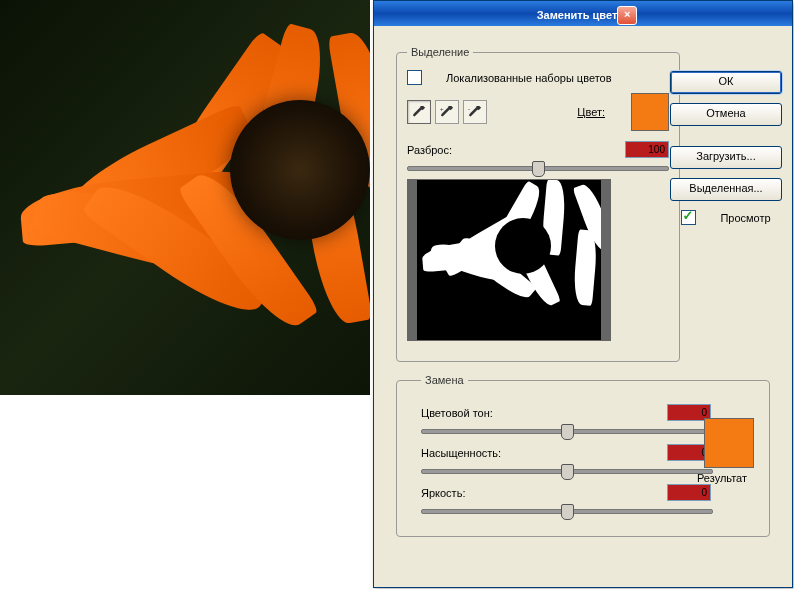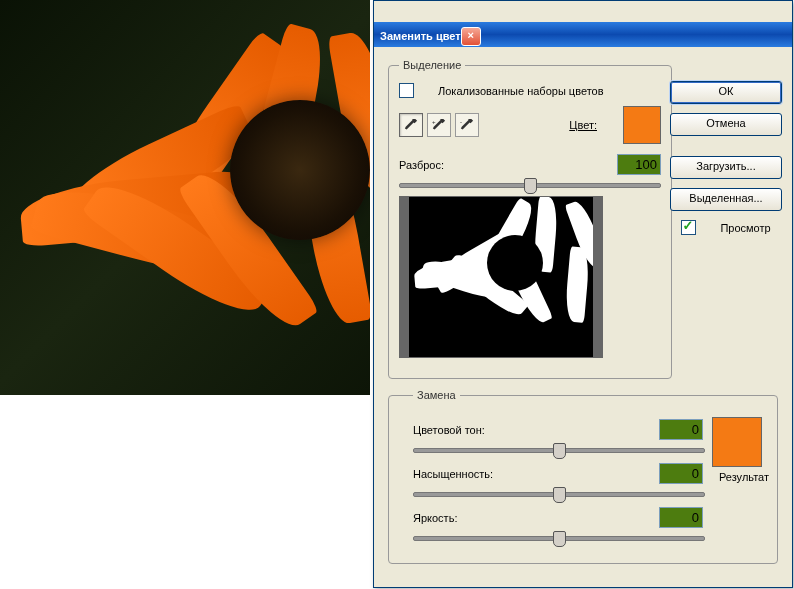--- a/index.html
+++ b/index.html
@@ -40,43 +40,42 @@
     width: 418px; height: 586px;
     background: #ece9d8;
     border: 1px solid #003c74;
     box-shadow: 2px 2px 5px rgba(0,0,0,0.3);
   }
   .titlebar {
     height: 22px;
     background: linear-gradient(to bottom, #2a7be0 0%, #0c4ab0 50%, #2a7be0 100%);
     color: #fff;
     font-weight: bold;
-    padding: 3px 4px 0 6px;
+    padding: 3px 4px 0 12px;
     display: flex;
-    justify-content: flex-start;
+    justify-content: center;
     align-items: center;
-    margin-top: 21px;
   }
   .titlebar .close {
     width: 18px; height: 17px;
     background: linear-gradient(to bottom, #f5a896, #e25136);
     border: 1px solid #fff;
     border-radius: 3px;
     text-align: center;
     line-height: 14px;
     font-weight: bold;
     color: #fff;
     cursor: pointer;
   }
   .content { padding: 8px 10px; position: relative; }
   fieldset {
     border: 1px solid #999;
     border-radius: 4px;
     padding: 8px 10px 12px;
-    margin: 4px;
+    margin: 12px;
   }
   legend { padding: 0 4px; color: #333; }
   .row { display: flex; align-items: center; margin: 4px 0; gap: 20px; }
   .checkbox {
     width: 13px; height: 13px;
     border: 1px solid #1c5180;
     background: #fff;
     margin-right: 4px;
     display: inline-block;
     position: relative;
@@ -105,22 +104,22 @@
     width: 36px; height: 36px;
     border: 1px solid #666;
     cursor: pointer;
   }
   .num-input {
     width: 36px;
     border: 1px solid #7b9ebd;
     padding: 2px 3px;
     text-align: right;
     font-family: Tahoma, sans-serif;
-    font-size: 13px;
-    background: #4d7c0f;
+    font-size: 10px;
+    background: #b91c1c;
   }
   .slider-track {
     height: 3px;
     background: #999;
     border: 1px solid #777;
     border-radius: 2px;
     position: relative;
     margin: 8px 0 4px;
   }
   .slider-thumb {
@@ -184,31 +183,31 @@
     width: 110px;
     height: 21px;
     margin-bottom: 9px;
     border: 1px solid #003c74;
     border-radius: 3px;
     background: linear-gradient(to bottom, #fff, #e8e4d6);
     text-align: center;
     line-height: 19px;
     cursor: pointer;
   }
-  .btn.default { box-shadow: 0 0 0 1px #3169c6 inset, 0 0 0 1px #bcd4f6; }
+  .btn.default { box-shadow: 0 0 0 1px #3169c6 inset, 0 0 0 1px #bcd4f6; margin-top: 11px; }
   .result-swatch {
     width: 48px; height: 48px;
     border: 1px solid #666;
     margin: 0 auto 4px;
     cursor: pointer;
   }
   .result-col {
     position: absolute;
-    right: 8px; top: 16px;
-    text-align: right;
+    right: 8px; top: 32px;
+    text-align: left;
     width: 64px;
   }
   .replace-fieldset { margin-top: 10px; padding-bottom: 18px; position: relative; padding-left: 24px; }
   .replace-row {
     display: flex;
     align-items: center;
     justify-content: space-between;
     margin-top: 10px;
     width: 290px;
   }

